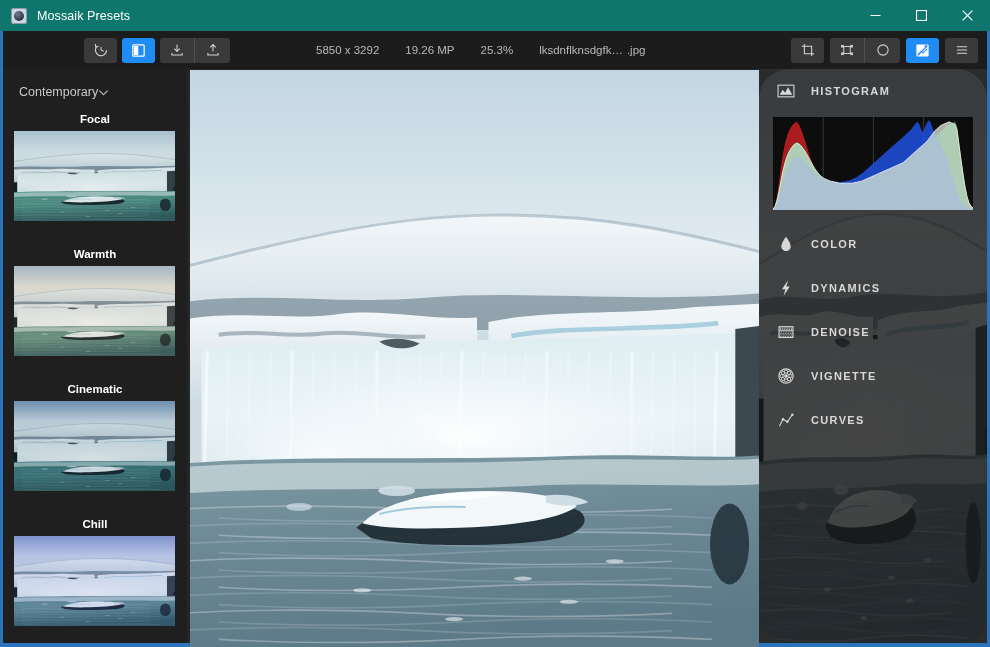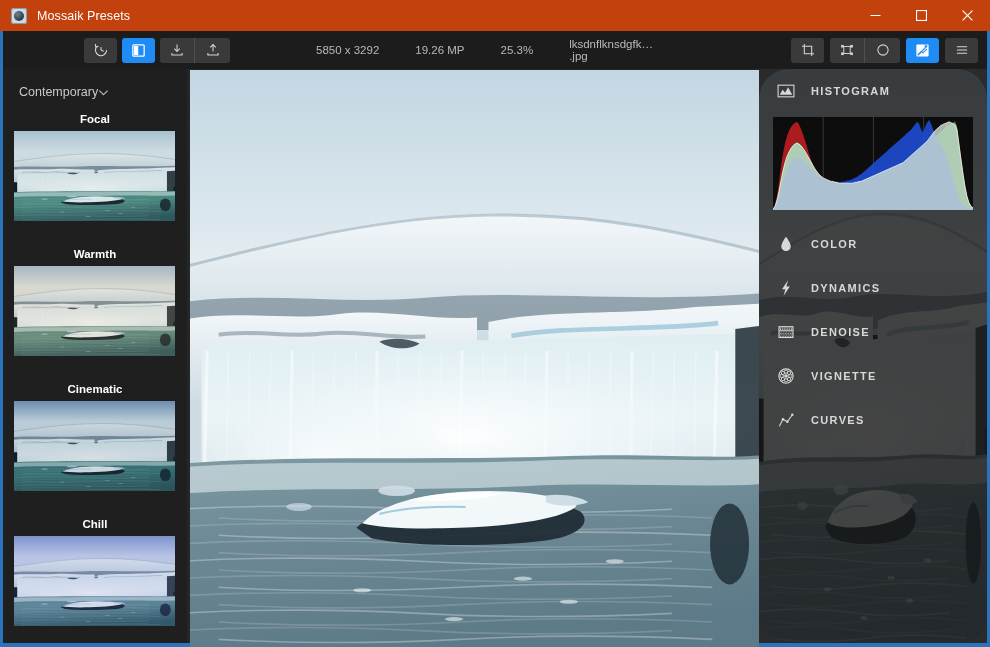--- a/index.html
+++ b/index.html
@@ -5,21 +5,21 @@
 <style>
   * { margin:0; padding:0; box-sizing:border-box; }
   html,body { width:990px; height:647px; overflow:hidden;
     font-family:"Liberation Sans", sans-serif; background:#1d6cb5; }
 
   .window { position:relative; width:990px; height:647px;
     background:#2b2b2b; border:3px solid #2a74bd; border-top:none; border-bottom-width:4px; }
 
   
   .titlebar { position:absolute; top:0; left:-3px; width:990px; height:31px;
-    background:#c2410c; display:flex; align-items:center; }
+    background:#0f766e; display:flex; align-items:center; }
   .tb-icon { width:16px; height:16px; margin-left:11px; margin-right:10px;
     border-radius:3px; position:relative; background:#cfd9e2;
     box-shadow:inset 0 0 0 1px #8d9aa8; flex:0 0 auto; }
   .tb-icon::after { content:""; position:absolute; inset:3px;
     border-radius:50%; background:radial-gradient(circle at 35% 30%, #6f7f90, #2b3947 70%); }
   .tb-title { color:#ffffff; font-size:12.5px; letter-spacing:.1px; }
   .tb-controls { margin-left:auto; display:flex; height:31px; }
   .tb-btn { width:46px; height:31px; display:flex; align-items:center;
     justify-content:center; color:#fff; }
   .tb-btn svg { display:block; }
@@ -31,23 +31,23 @@
   .tgrp-left { margin-left:81px; }
   .tbtn { width:33px; height:25px; border-radius:3px; background:#3a3a3a;
     display:flex; align-items:center; justify-content:center; color:#d6d6d6; }
   .tbtn.wide { width:35px; }
   .tbtn.active { background:#1f8bf5; color:#ffffff; }
   .tbtn-pair { display:flex; background:#3a3a3a; border-radius:3px; overflow:hidden; }
   .tbtn-pair .tbtn { border-radius:0; background:transparent; }
   .tbtn-pair .tbtn:first-child { border-right:1px solid #505050; }
 
   .fileinfo { display:flex; align-items:center; margin-left:86px;
-    color:#b9b9b9; font-size:11.5px; gap:10px; }
+    color:#b9b9b9; font-size:11.5px; gap:0; }
   .fi-item { padding-right:26px; white-space:nowrap; }
-  .fi-name { display:flex; white-space:nowrap; color:#b9b9b9; font-size:11.5px;flex-direction:column; }
+  .fi-name { display:flex; white-space:nowrap; color:#b9b9b9; font-size:11.5px; }
 
   .tgrp-right { margin-left:auto; margin-right:9px; gap:6px; }
 
   
   .sidebar { position:absolute; top:69px; left:0; width:184px; bottom:0;
     background:#1f1f1f; overflow:hidden; }
   .collection { display:flex; align-items:center; padding:16px 0 0 16px;
     color:#c9c9c9; font-size:12.5px; }
   .preset-list { padding:14px 11px 0 11px; }
   .preset { margin-bottom:27px; }

